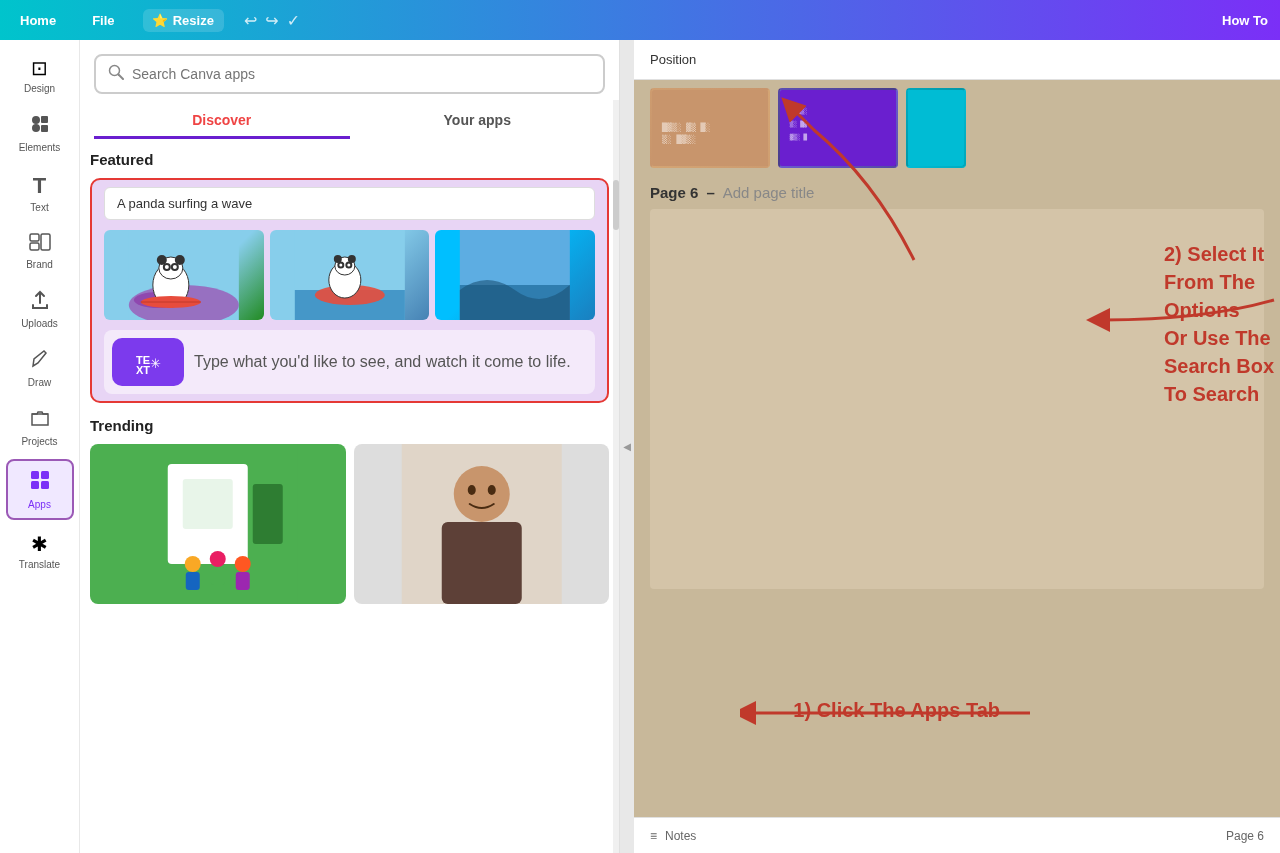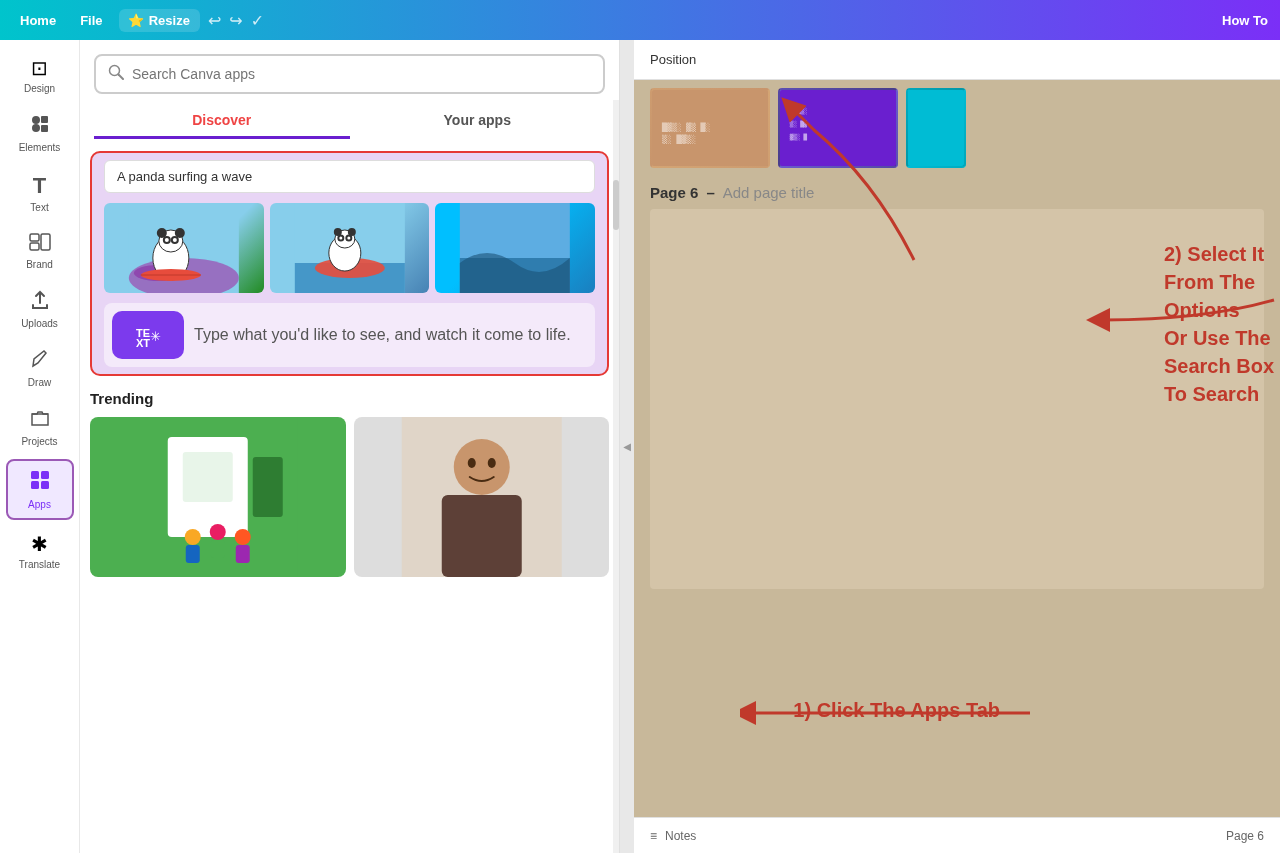--- a/index.html
+++ b/index.html
@@ -11,21 +11,21 @@
       background: #c8b89a;
     }
 
     
     .top-nav {
       height: 40px;
       background: linear-gradient(90deg, #00c4cc 0%, #7b2ff7 100%);
       display: flex;
       align-items: center;
       padding: 0 12px;
-      gap: 8px;
+      gap: 20px;
     }
     .top-nav-item {
       color: white;
       font-size: 13px;
       font-weight: 600;
       cursor: pointer;
       padding: 4px 8px;
     }
     .top-nav-resize {
       display: flex;
@@ -503,20 +503,21 @@
     </div>
 
     <div class="panel-tabs">
       <div class="tab active">Discover</div>
       <div class="tab">Your apps</div>
     </div>
 
     <div class="panel-scroll" style="position:relative;">
 
       <div style="margin-bottom:4px;">
+        <div class="section-title">Featured</div>
         <div class="featured-box">
 
           <div class="ai-input-row">A panda surfing a wave</div>
 
           <div class="ai-images-row">
             <div class="ai-image ai-image-1">
               <svg width="100%" height="90" viewBox="0 0 110 90">
                 <rect width="110" height="90" fill="#87CEEB"></rect>
                 <ellipse cx="55" cy="75" rx="55" ry="20" fill="#9B59B6" opacity="0.8"></ellipse>
                 <ellipse cx="30" cy="70" rx="25" ry="8" fill="#8E44AD" opacity="0.9"></ellipse>

